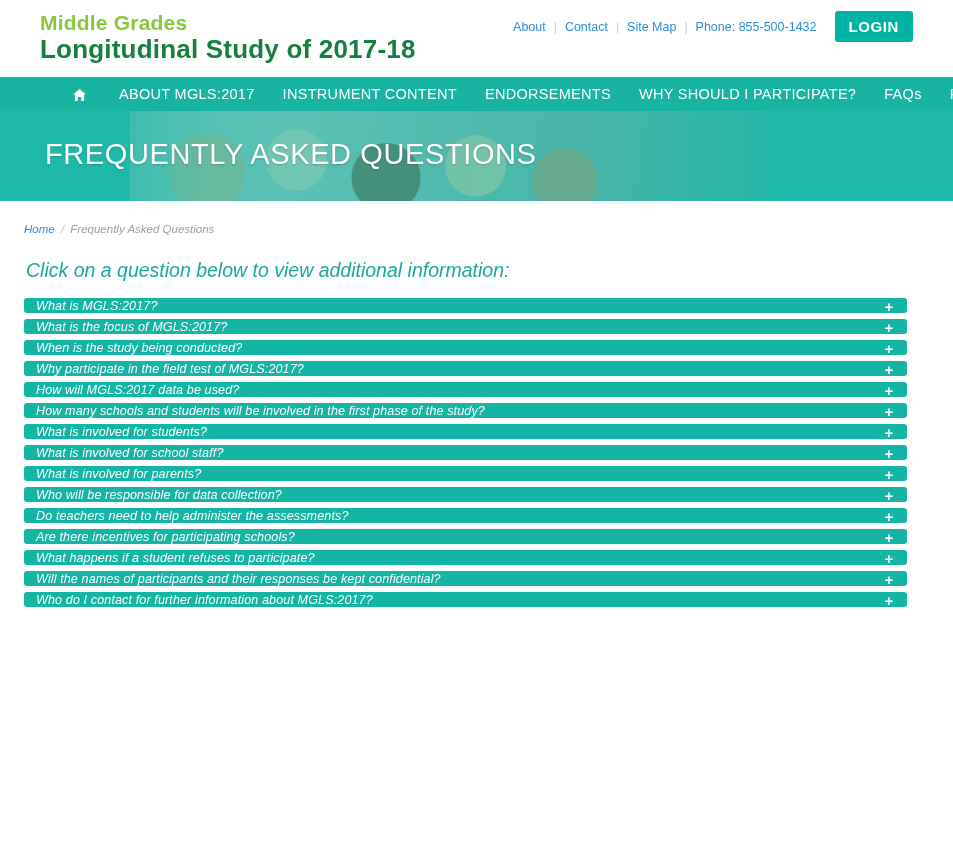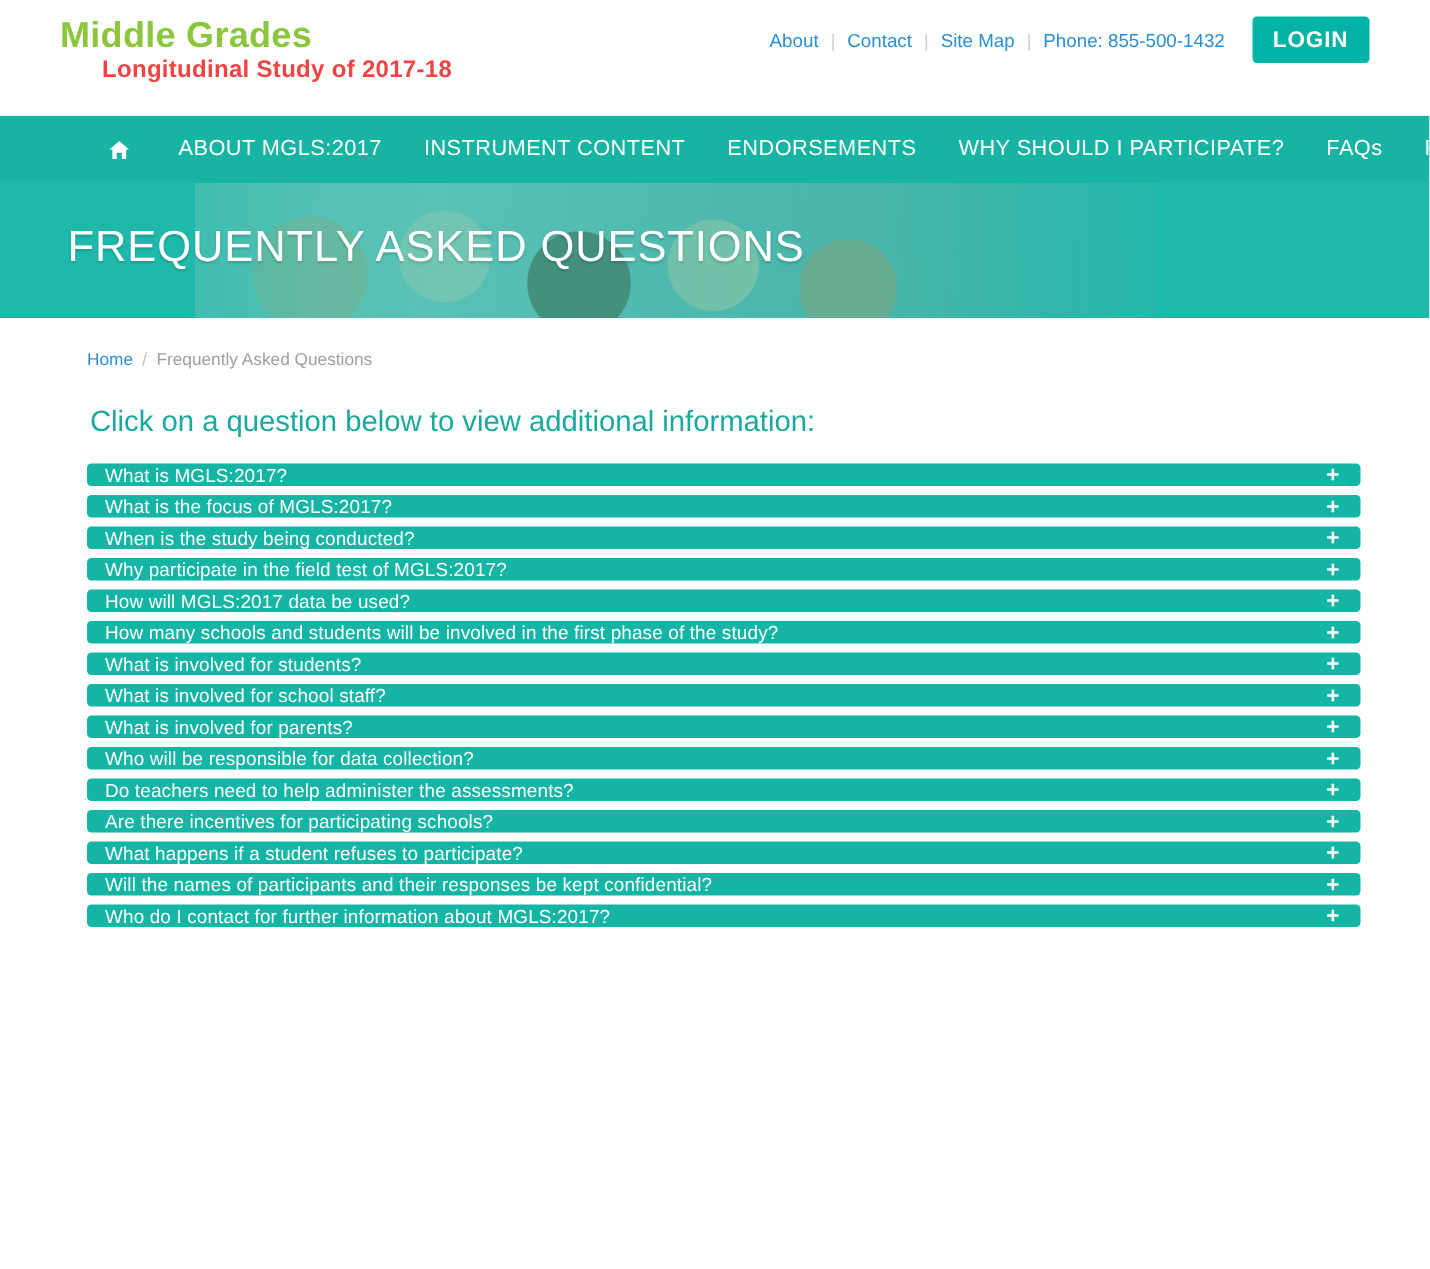--- a/index.html
+++ b/index.html
@@ -31,32 +31,31 @@
   .logo-mark {
     width: 62px;
     height: 55px;
     position: relative;
   }
   .logo-text {
     line-height: 1.12;
   }
   .logo-line1 {
     color: #8cc63f;
-    font-size: 24px;
+    font-size: 21px;
     font-weight: bold;
     letter-spacing: .2px;
     display: block;
   }
   .logo-line2 {
-    color: #ef4444;
-    font-size: 16px;
+    color: #15803d;
+    font-size: 26px;
     font-weight: bold;
     letter-spacing: .2px;
     display: block;
-    margin-left: 28px;
   }
 
   .util-nav {
     position: absolute;
     right: 40px;
     top: 11px;
     display: flex;
     align-items: center;
     gap: 0px;
     font-size: 12.5px;
@@ -83,21 +82,21 @@
     font-weight: bold;
     letter-spacing: .6px;
     border: none;
     border-radius: 3px;
     padding: 7px 14px;
     cursor: pointer;
   }
 
   
   .mainnav {
-    height: 45px;
+    height: 34px;
     background: #17b3a3;
     display: flex;
     align-items: center;
     padding-left: 62px;
     gap: 0;
   }
   .mainnav a {
     color: #ffffff;
     text-decoration: none;
     font-size: 14.5px;
@@ -144,22 +143,23 @@
     top: 27px;
     color: #ffffff;
     font-size: 29px;
     font-weight: 400;
     letter-spacing: .6px;
     text-shadow: 0 1px 2px rgba(0,0,0,.18);
   }
 
   
   .content {
-    padding: 22px 46px 0 58px;
+    padding: 22px 46px 0 24px;
     background: #ffffff;
+    font-style: italic;
   }
   .breadcrumb {
     font-size: 11.5px;
     color: #9aa0a6;
     margin-bottom: 24px;
   }
   .breadcrumb a {
     color: #2a8fd4;
     text-decoration: none;
   }

